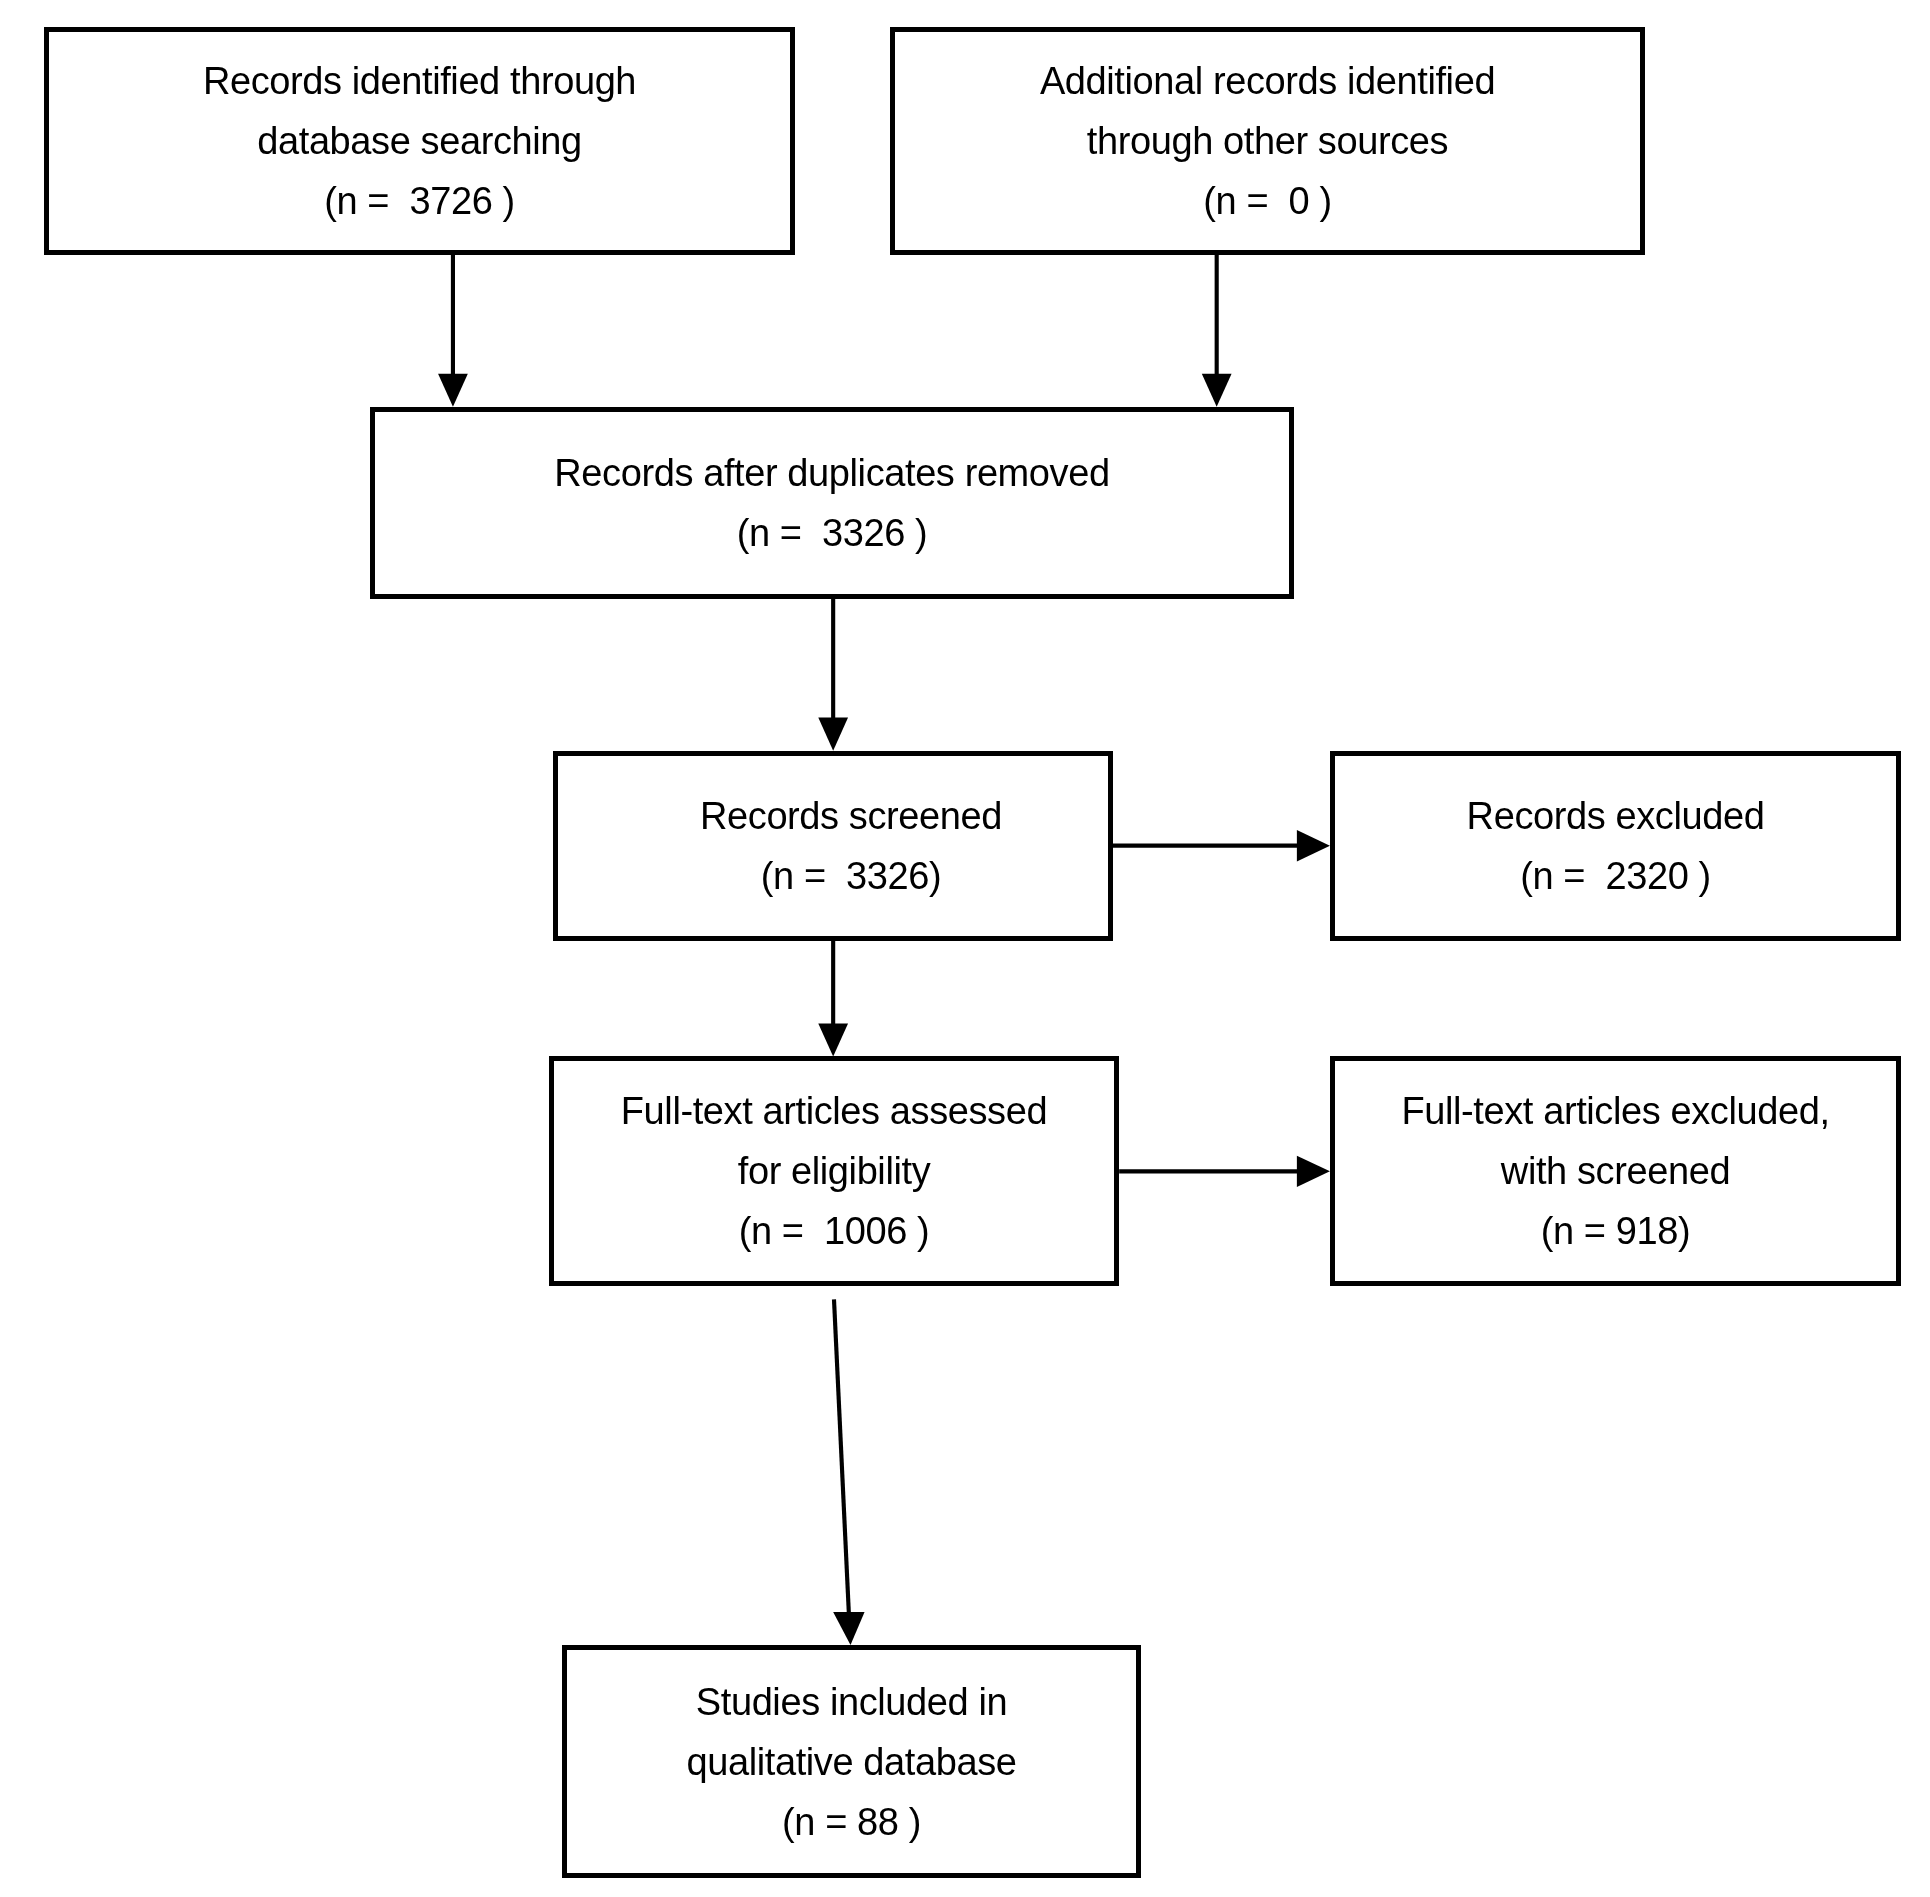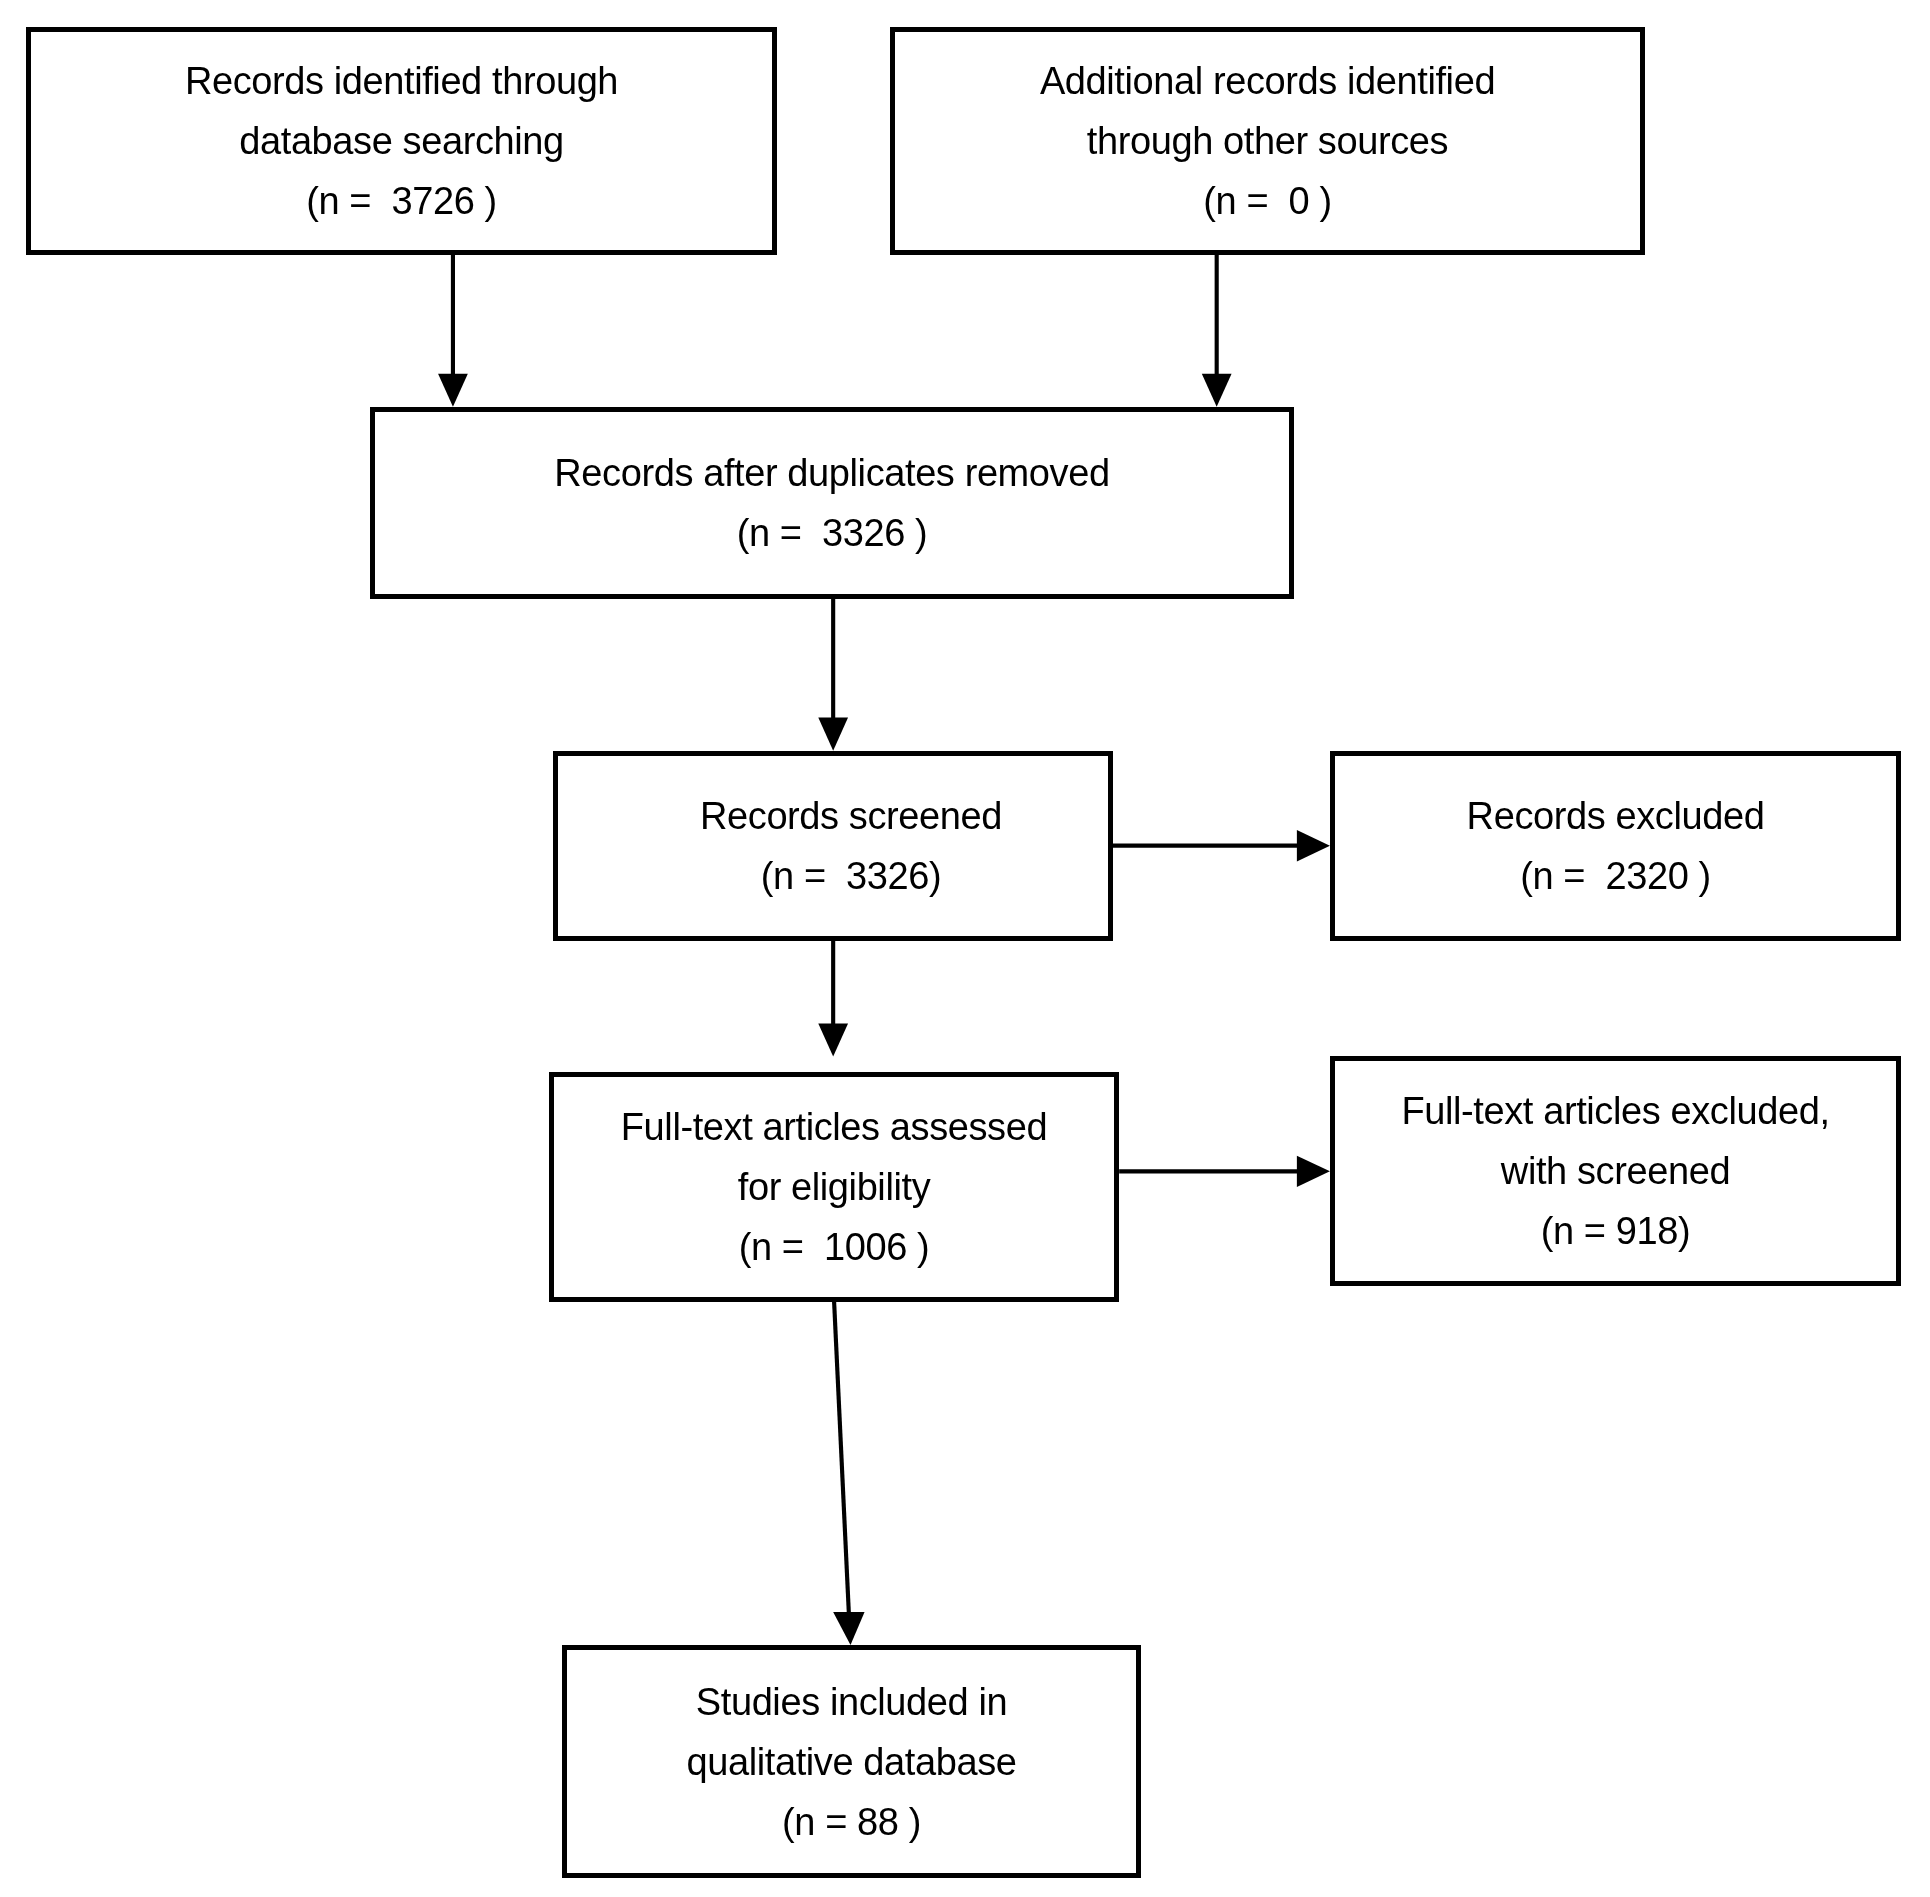--- a/index.html
+++ b/index.html
@@ -34,26 +34,26 @@
     align-items: center;
     text-align: center;
     font-size: 38px;
     line-height: 60px;
     letter-spacing: -0.4px;
   }
   .box .line {
     white-space: pre; 
   }
   
-  .b-identified-db   { left: 26px;   top: 26.5px;   width: 751px;  height: 228px; }
+  .b-identified-db   { left: 44px;   top: 26.5px;   width: 751px;  height: 228px; }
   .b-identified-oth  { left: 890px; top: 26.5px;   width: 755px;  height: 228px; }
   .b-duplicates      { left: 370px;  top: 407px;  width: 924px; height: 192px; }
   .b-screened        { left: 553px;  top: 751px;  width: 560px;  height: 190px; padding-left: 36px; }
   .b-excluded        { left: 1330px; top: 751px;  width: 571px;  height: 190px; }
-  .b-fulltext        { left: 549px;  top: 1056px; width: 570px;  height: 230px; margin-top: 16px; }
+  .b-fulltext        { left: 549px;  top: 1056px; width: 570px;  height: 230px; }
   .b-ft-excluded     { left: 1330px; top: 1056px; width: 571px;  height: 230px; }
   .b-included        { left: 562px;  top: 1645px; width: 579px;  height: 233px; }
 </style>
 </head>
 <body>
 
 <div class="canvas">
 
   <svg class="arrow-layer" viewBox="0 0 2335 2296" aria-hidden="true">
     <g stroke="#000000" stroke-width="5" fill="#000000">

